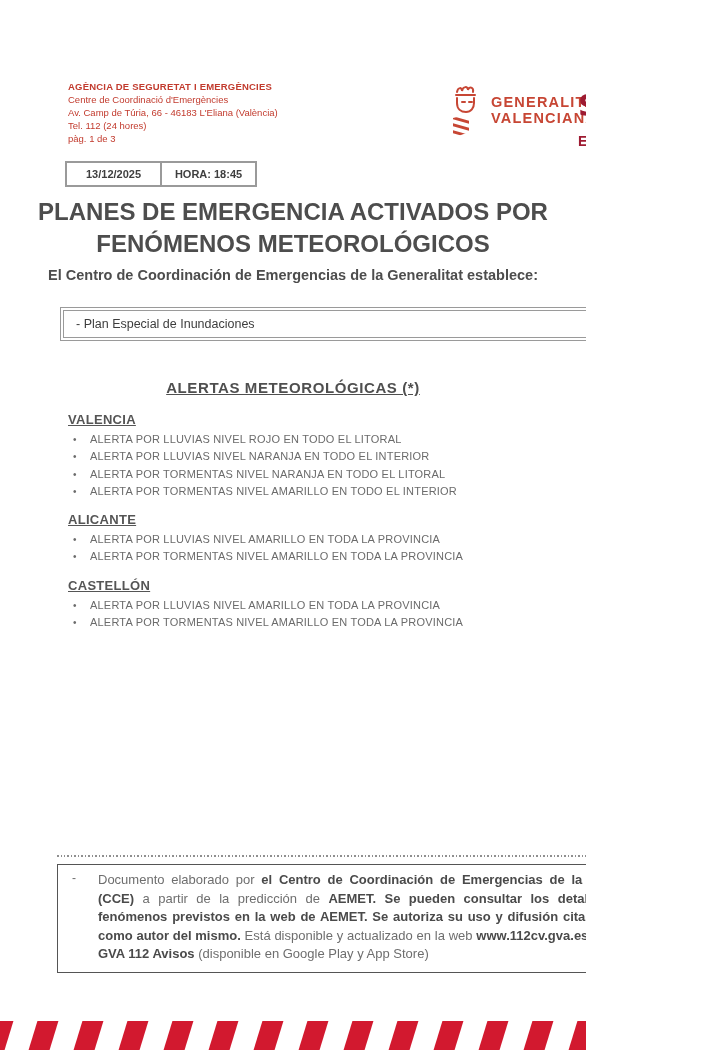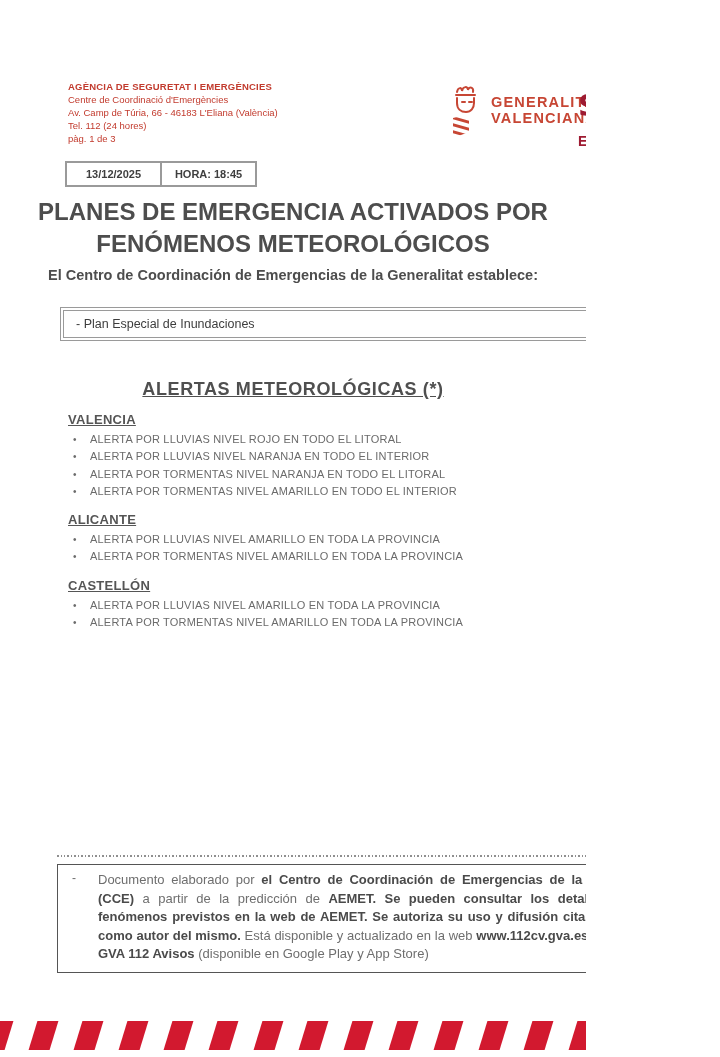--- a/index.html
+++ b/index.html
@@ -115,21 +115,21 @@
     font-size: 12.5px;
     color: #3d3d3d;
   }
 
   
   .alerts-heading {
     position: absolute;
     top: 379px; left: 0; right: 0;
     margin: 0;
     text-align: center;
-    font-size: 18px;
+    font-size: 15px;
     font-weight: bold;
     letter-spacing: 0.6px;
     color: #4f4f4f;
     text-decoration: underline;
   }
   .alert-sections {
     position: absolute;
     left: 68px; top: 400px; right: 70px;
   }
   .province-name {

